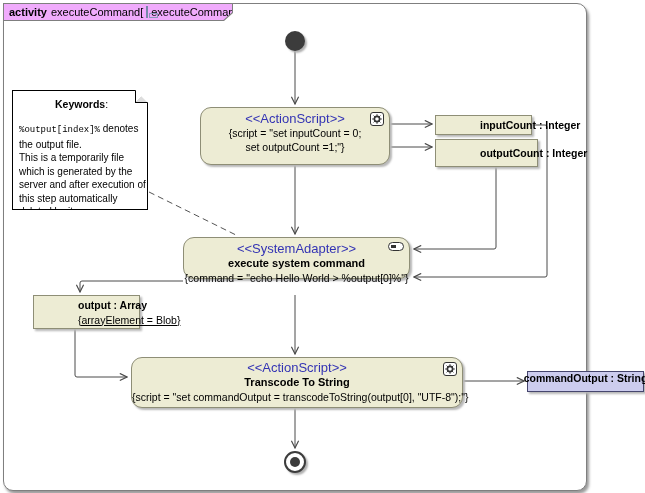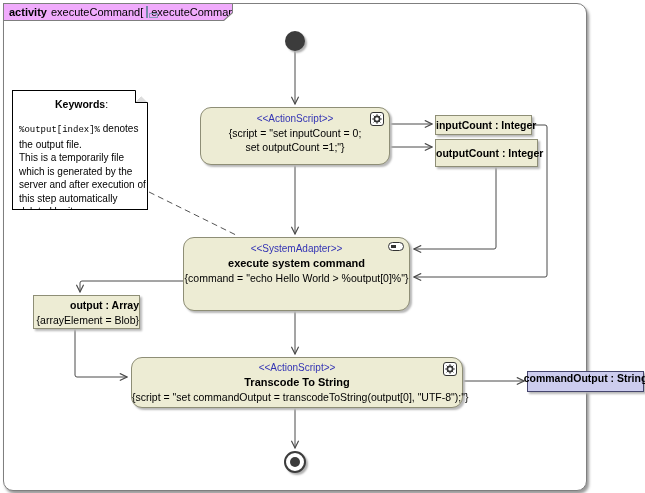--- a/index.html
+++ b/index.html
@@ -33,32 +33,32 @@
   .frame-tab-inner .close{margin-left:3px;}
   
   svg.wires{position:absolute;left:0;top:0;z-index:1;pointer-events:none;}
   
   .action{
     position:absolute;background:var(--node-fill,#edecd4);
     border:1px solid var(--node-border,#8e8e76);border-radius:11px;
     box-shadow:2px 2px 2px #b8b8b8;z-index:2;text-align:center;box-sizing:border-box;
     padding-top:4px;
   }
-  .stereo{color:var(--stereotype-text,#3333b4);font-size:10px;line-height:14px;}
+  .stereo{color:var(--stereotype-text,#3333b4);font-size:13px;line-height:14px;}
   .nname{font-weight:bold;font-size:11px;line-height:15px;}
   .props{font-size:10.5px;line-height:14px;white-space:pre-line;}
   .corner-icon{position:absolute;top:4px;right:5px;line-height:0;}
   .objnode{
     position:absolute;background:var(--node-fill,#edecd4);
     border:1px solid var(--node-border,#8e8e76);
-    box-shadow:2px 2px 2px #b8b8b8;z-index:2;text-align:right;box-sizing:border-box;
-    display:flex;flex-direction:column;justify-content:center;
+    box-shadow:2px 2px 2px #b8b8b8;z-index:2;text-align:left;box-sizing:border-box;
+    display:flex;flex-direction:column;justify-content:center;padding-left:44px;
   }
   .objnode .lbl{font-weight:bold;font-size:10.5px;line-height:15px;white-space:nowrap;}
-  .objnode .oprops{font-size:10.5px;line-height:14px;white-space:nowrap;}
+  .objnode .oprops{font-size:10.5px;line-height:14px;white-space:nowrap;text-decoration:underline;}
   .pin{
     position:absolute;background:var(--pin-fill,#ccccee);
     border:1px solid var(--pin-border,#46466e);
     box-shadow:2px 2px 2px #b8b8b8;z-index:2;text-align:center;box-sizing:border-box;
     display:flex;align-items:flex-start;justify-content:center;
   }
   .pin .lbl{font-weight:bold;font-size:10.5px;white-space:nowrap;}
   
   .initial{
     position:absolute;left:285px;top:31px;width:20px;height:20px;border-radius:50%;
@@ -163,21 +163,21 @@
 set outputCount =1;"}</div>
   </div>
 
   <div class="objnode" style="left:435px;top:115px;width:97px;height:20px;">
     <div class="lbl">inputCount : Integer</div>
   </div>
   <div class="objnode" style="left:435px;top:139px;width:103px;height:28px;">
     <div class="lbl">outputCount : Integer</div>
   </div>
 
-  <div class="action" style="left:183px;top:237px;width:227px;height:74px;">
+  <div class="action" style="left:183px;top:237px;width:227px;height:42px;">
     <span class="corner-icon">
       <svg width="16" height="9" viewBox="0 0 16 9">
           <rect x="0.5" y="0.5" width="15" height="8" rx="4" fill="#fff" stroke="#333"></rect>
           <rect x="3" y="3" width="5" height="3" fill="#333"></rect>
         </svg>
     </span>
     <div class="stereo">&lt;&lt;SystemAdapter&gt;&gt;</div>
     <div class="nname">execute system command</div>
     <div class="props" style="white-space:nowrap;">{command = "echo Hello World &gt; %output[0]%"}</div>
   </div>

